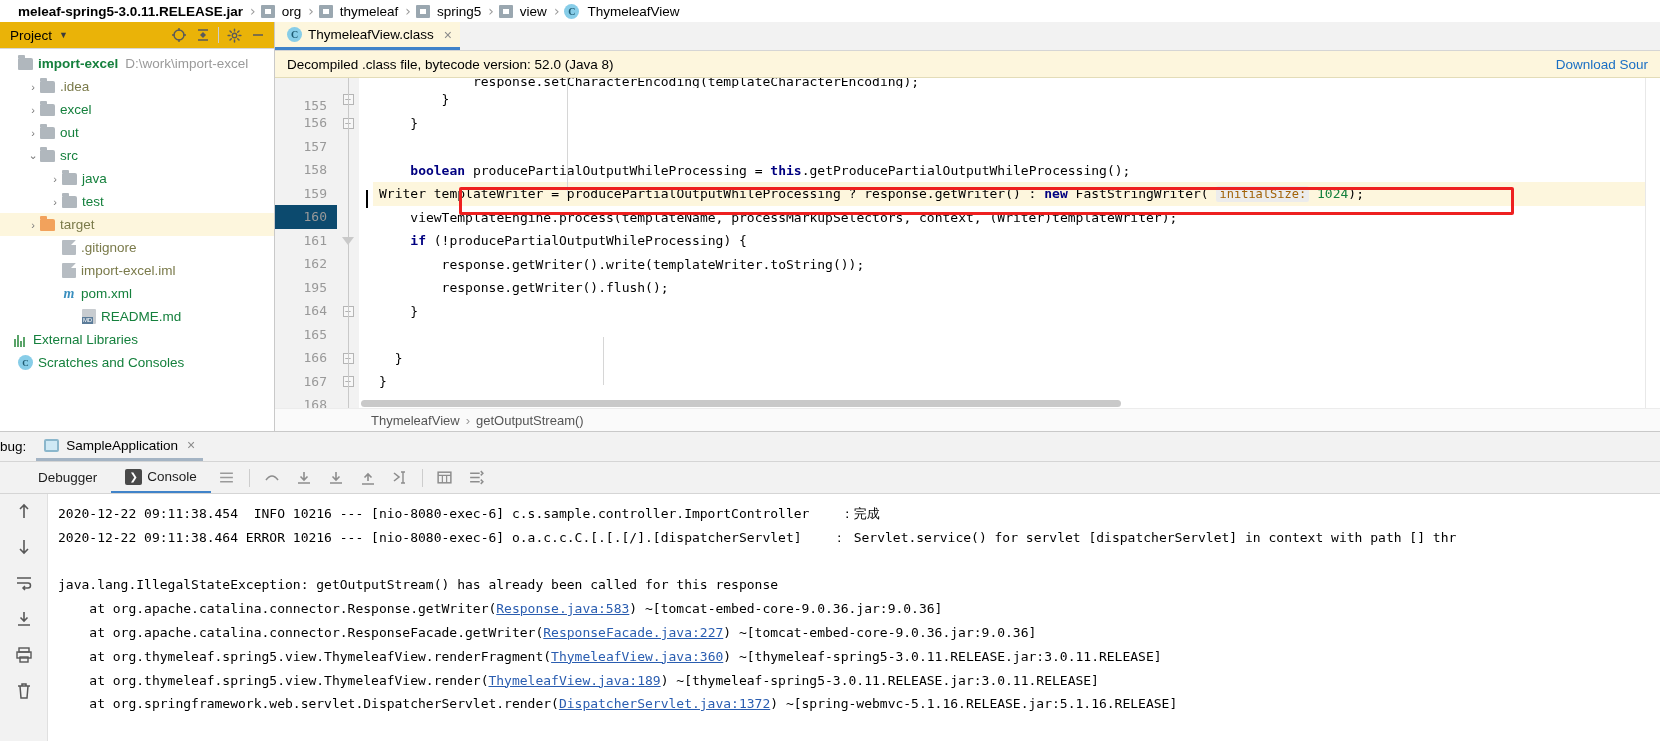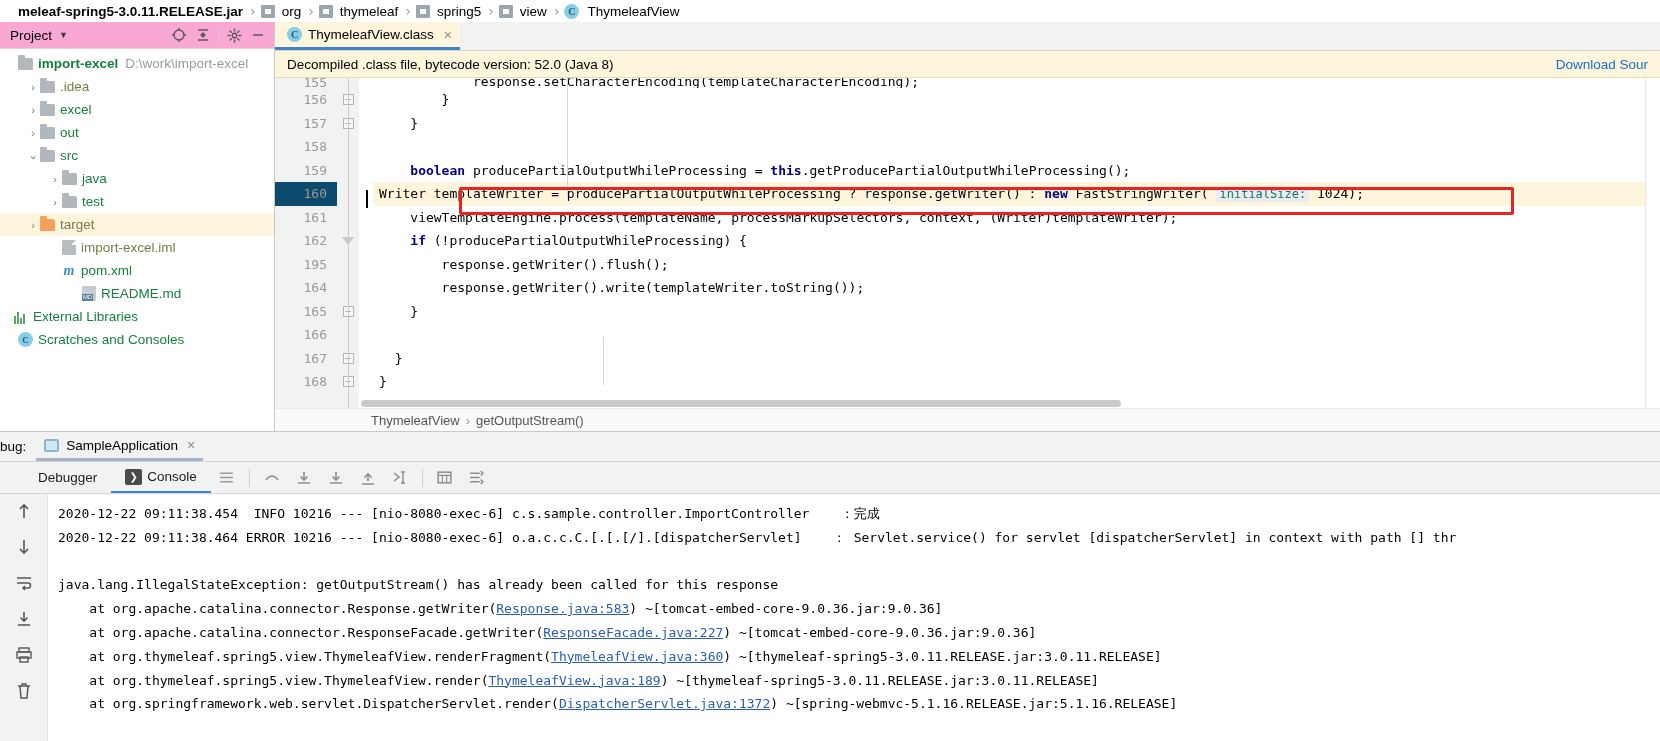--- a/index.html
+++ b/index.html
@@ -43,21 +43,21 @@
     margin-right: 4px; font-family: "Liberation Serif", serif;
   }
 
   
   .middle { display: flex; height: 409px; }
 
   
   .sidebar { width: 275px; background: #ffffff; display: flex; flex-direction: column;
              border-right: 1px solid #c9c9c9; }
   .sidebar-header {
-    height: 27px; display: flex; align-items: center; background: #f9a8d4;
+    height: 27px; display: flex; align-items: center; background: #eab308;
     border-bottom: 1px solid #d7d7d7; padding: 0 4px;
   }
   .sb-title { font-size: 13.5px; padding-left: 6px; }
   .sb-caret { margin-left: 7px; font-size: 9px; color: #3c3c3c; }
   .sb-spacer { flex: 1; }
   .sb-ico { width: 24px; height: 24px; display: flex; align-items: center;
             justify-content: center; color: #5a5a5a; }
   .sb-div { width: 1px; height: 16px; background: #cdcdcd; margin: 0 3px; }
 
   .tree { flex: 1; padding-top: 3px; overflow: hidden; font-size: 13.5px; }
@@ -135,22 +135,22 @@
   .fold-box { width:11px; height:11px; border:1px solid #b5b5b5; background:#f7f7f7;
     color:#8a8a8a; font-size:9px; line-height:9px; text-align:center; }
   .fold-tri { width:0;height:0;border-left:6px solid transparent;
     border-right:6px solid transparent;border-top:8px solid #c9c9c9; }
   .fold-line { position:absolute; left:11px; top:0; bottom:0; width:1px; background:#c9c9c9; }
   .marker { width: 14px; background: #ffffff; flex: 0 0 14px; }
   .code { flex: 1; position: relative; background: #ffffff; }
   .cl { height: 23.5px; line-height: 23.5px; white-space: pre; padding-left: 6px; }
   .cl.cur { background: #fdf6dd; }
   .kw { color: #000080; font-weight: bold; }
-  .num { color: #000000; }
-  .hint { background: #ececec; color: #0f766e; padding: 1px 3px; border-radius: 2px;
+  .num { color: #15803d; }
+  .hint { background: #ececec; color: #a16207; padding: 1px 3px; border-radius: 2px;
           font-size: 12px; text-align: center; }
   .indent-guide { position:absolute; width:1px; background:#d6d6d6; }
   .caret { position: absolute; width: 2px; background: #000; }
 
   .hl-box {
     position: absolute; border: 3px solid #ee2020; border-radius: 2px;
     pointer-events: none;
   }
 
   .vscroll { position:absolute; right:0; top:0; bottom:0; width:14px; background:#fff; }
@@ -304,20 +304,25 @@
             <span class="node-label">test</span>
           </div>
           <div class="tree-row sel" style="padding-left: 26px;">
             <span class="arrow">›</span>
             <span class="folder orange"></span>
             <span class="node-label olive">target</span>
           </div>
           <div class="tree-row" style="padding-left: 48px;">
             <span class="arrow"></span>
             <span class="file-ico"></span>
+            <span class="node-label olive">.gitignore</span>
+          </div>
+          <div class="tree-row" style="padding-left: 48px;">
+            <span class="arrow"></span>
+            <span class="file-ico"></span>
             <span class="node-label olive">import-excel.iml</span>
           </div>
           <div class="tree-row" style="padding-left: 48px;">
             <span class="arrow"></span>
             <span class="file-ico mvn">m</span>
             <span class="node-label">pom.xml</span>
           </div>
           <div class="tree-row" style="padding-left: 68px;">
             <span class="arrow"></span>
             <span class="file-ico md">
@@ -352,21 +357,21 @@
         </div>
       </div>
 
       <div class="notif">
         <span>Decompiled .class file, bytecode version: 52.0 (Java 8)</span>
         <a href="#">Download Sour</a>
       </div>
 
       <div class="code-wrap">
         <div class="gutter" id="gutter">
-            <div class="ln" style="height: 10px; line-height: 10px;">155</div>
+            <div class="ln" style="height: 10px; line-height: 10px; margin-top: 23px;">155</div>
             <div class="ln">156</div>
             <div class="ln">157</div>
             <div class="ln">158</div>
             <div class="ln">159</div>
             <div class="ln cur">160</div>
             <div class="ln">161</div>
             <div class="ln">162</div>
             <div class="ln">195</div>
             <div class="ln">164</div>
             <div class="ln">165</div>
@@ -409,22 +414,22 @@
           <div class="indent-guide" style="left:230px;top:259px;height:48px;"></div>
           <div class="caret" style="left:-158px;top:0;height:0;"></div>
         <div class="cl" style="height: 10px; line-height: 7px; overflow: hidden;">            response.setCharacterEncoding(templateCharacterEncoding);</div>
             <div class="cl">        }</div>
             <div class="cl">    }</div>
             <div class="cl"></div>
             <div class="cl">    <span class="kw">boolean</span> producePartialOutputWhileProcessing = <span class="kw">this</span>.getProducePartialOutputWhileProcessing();</div>
             <div class="cl cur">Writer templateWriter = producePartialOutputWhileProcessing ? response.getWriter() : <span class="kw">new</span> FastStringWriter( <span class="hint">initialSize:</span> <span class="num">1024</span>);</div>
             <div class="cl">    viewTemplateEngine.process(templateName, processMarkupSelectors, context, (Writer)templateWriter);</div>
             <div class="cl">    <span class="kw">if</span> (!producePartialOutputWhileProcessing) {</div>
+            <div class="cl">        response.getWriter().write(templateWriter.toString());</div>
             <div class="cl">        response.getWriter().flush();</div>
-            <div class="cl">        response.getWriter().write(templateWriter.toString());</div>
             <div class="cl">    }</div>
             <div class="cl"></div>
             <div class="cl">  }</div>
             <div class="cl">}</div>
           </div>
         <div class="editor-right-border" style="right:14px;"></div>
         <div class="vscroll"></div>
         <div class="hscroll">
           <div class="hscroll-thumb" style="left:86px;width:760px;"></div>
         </div>

